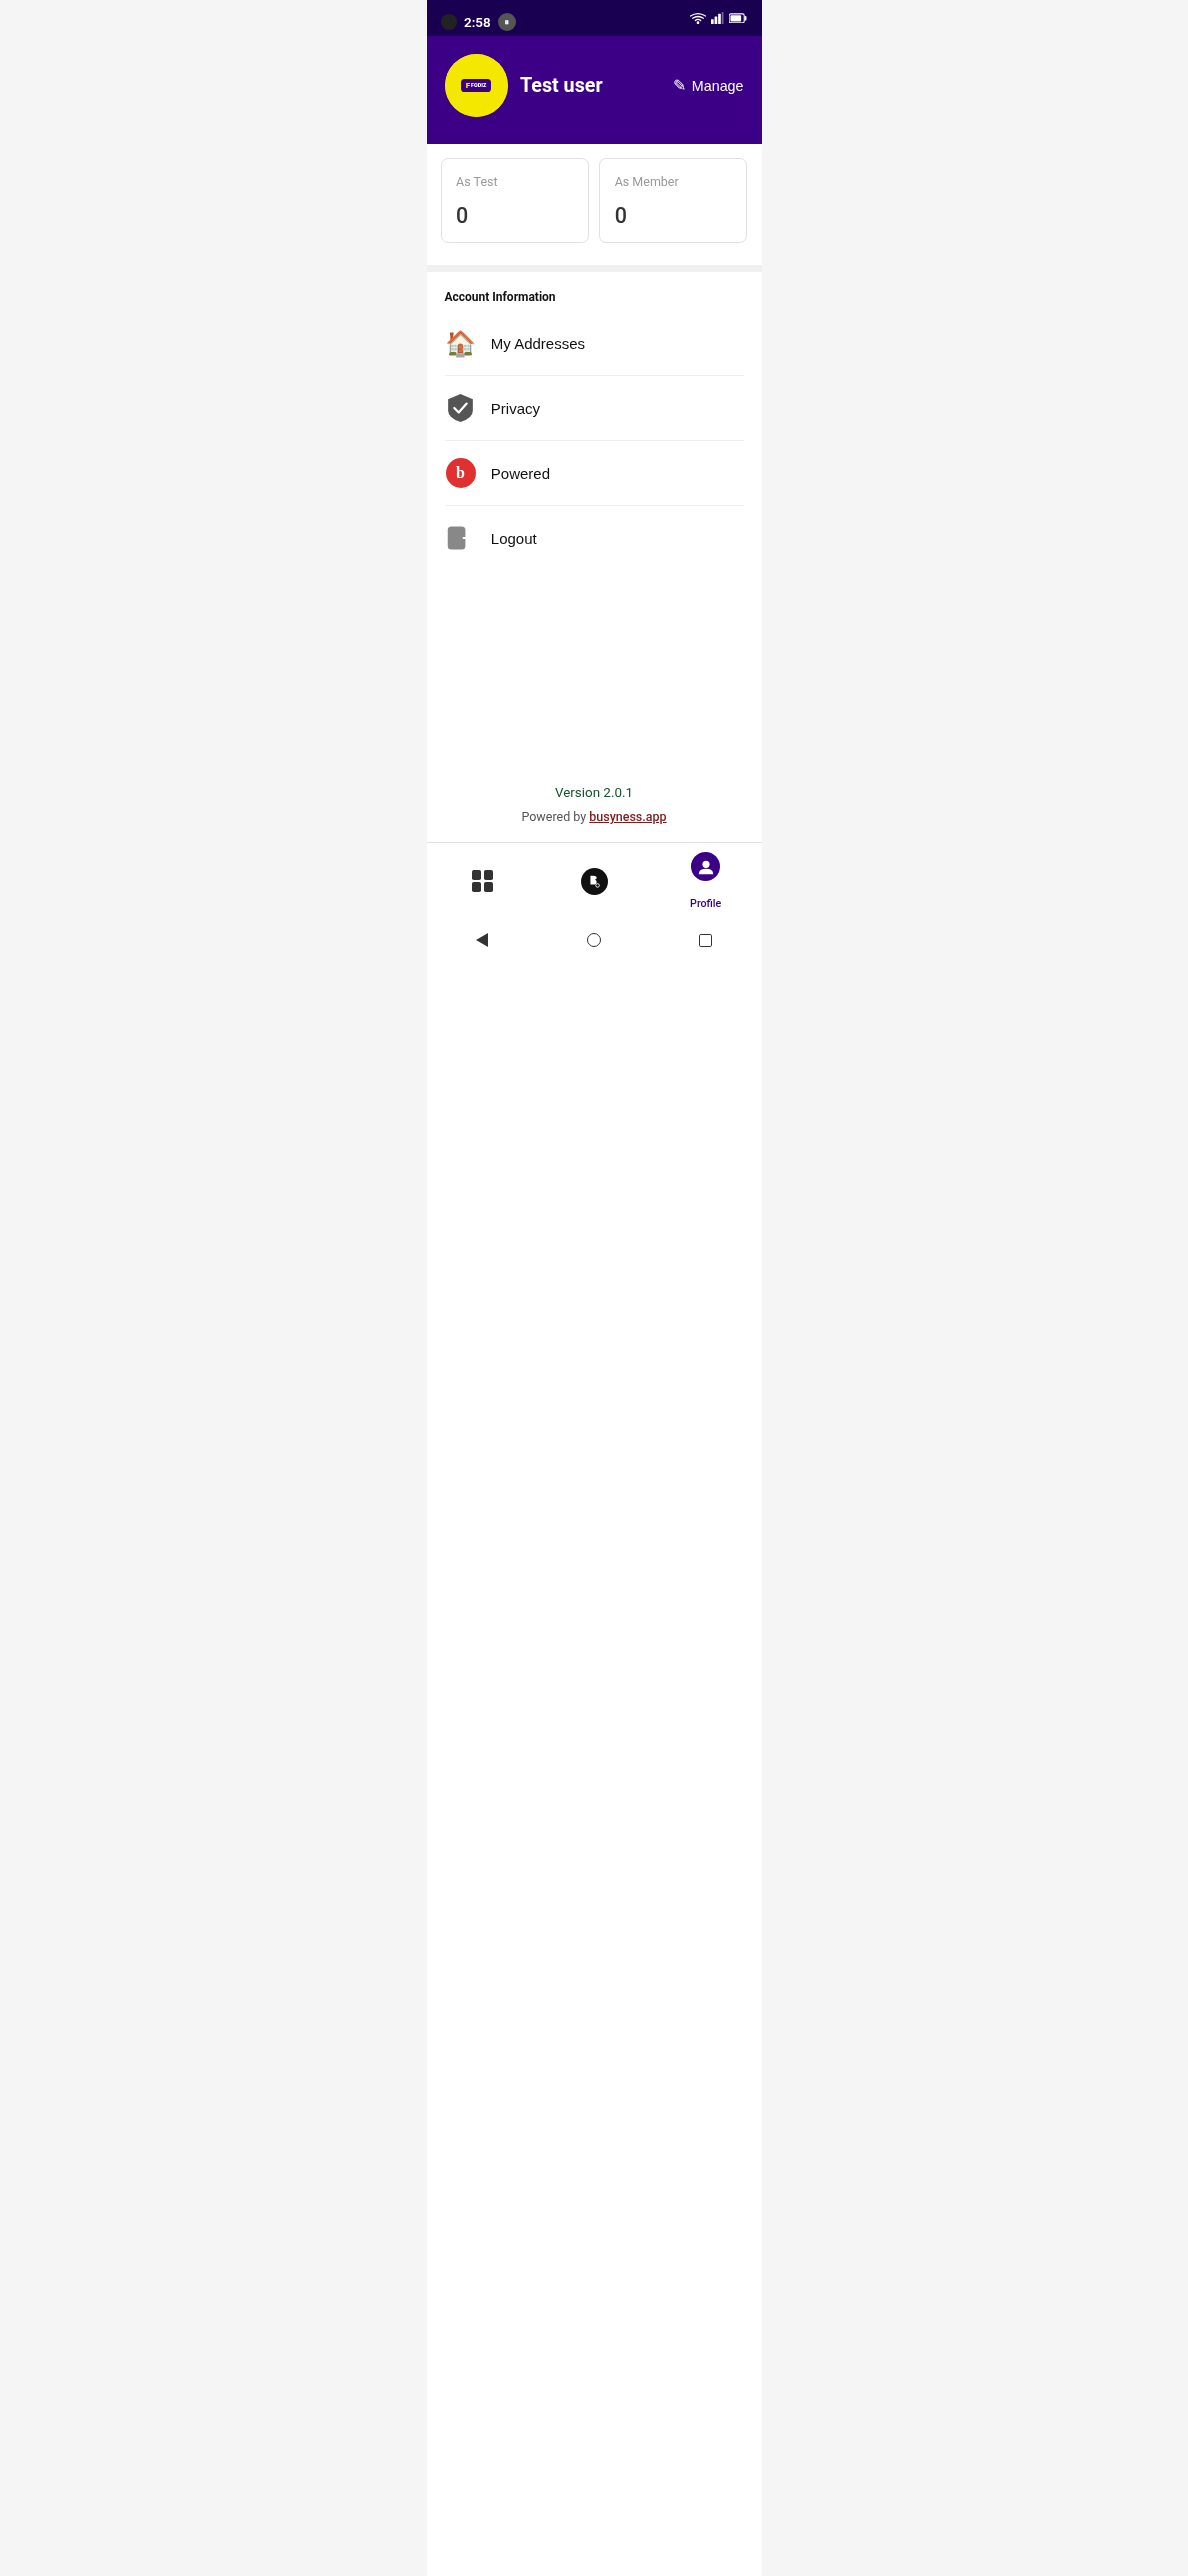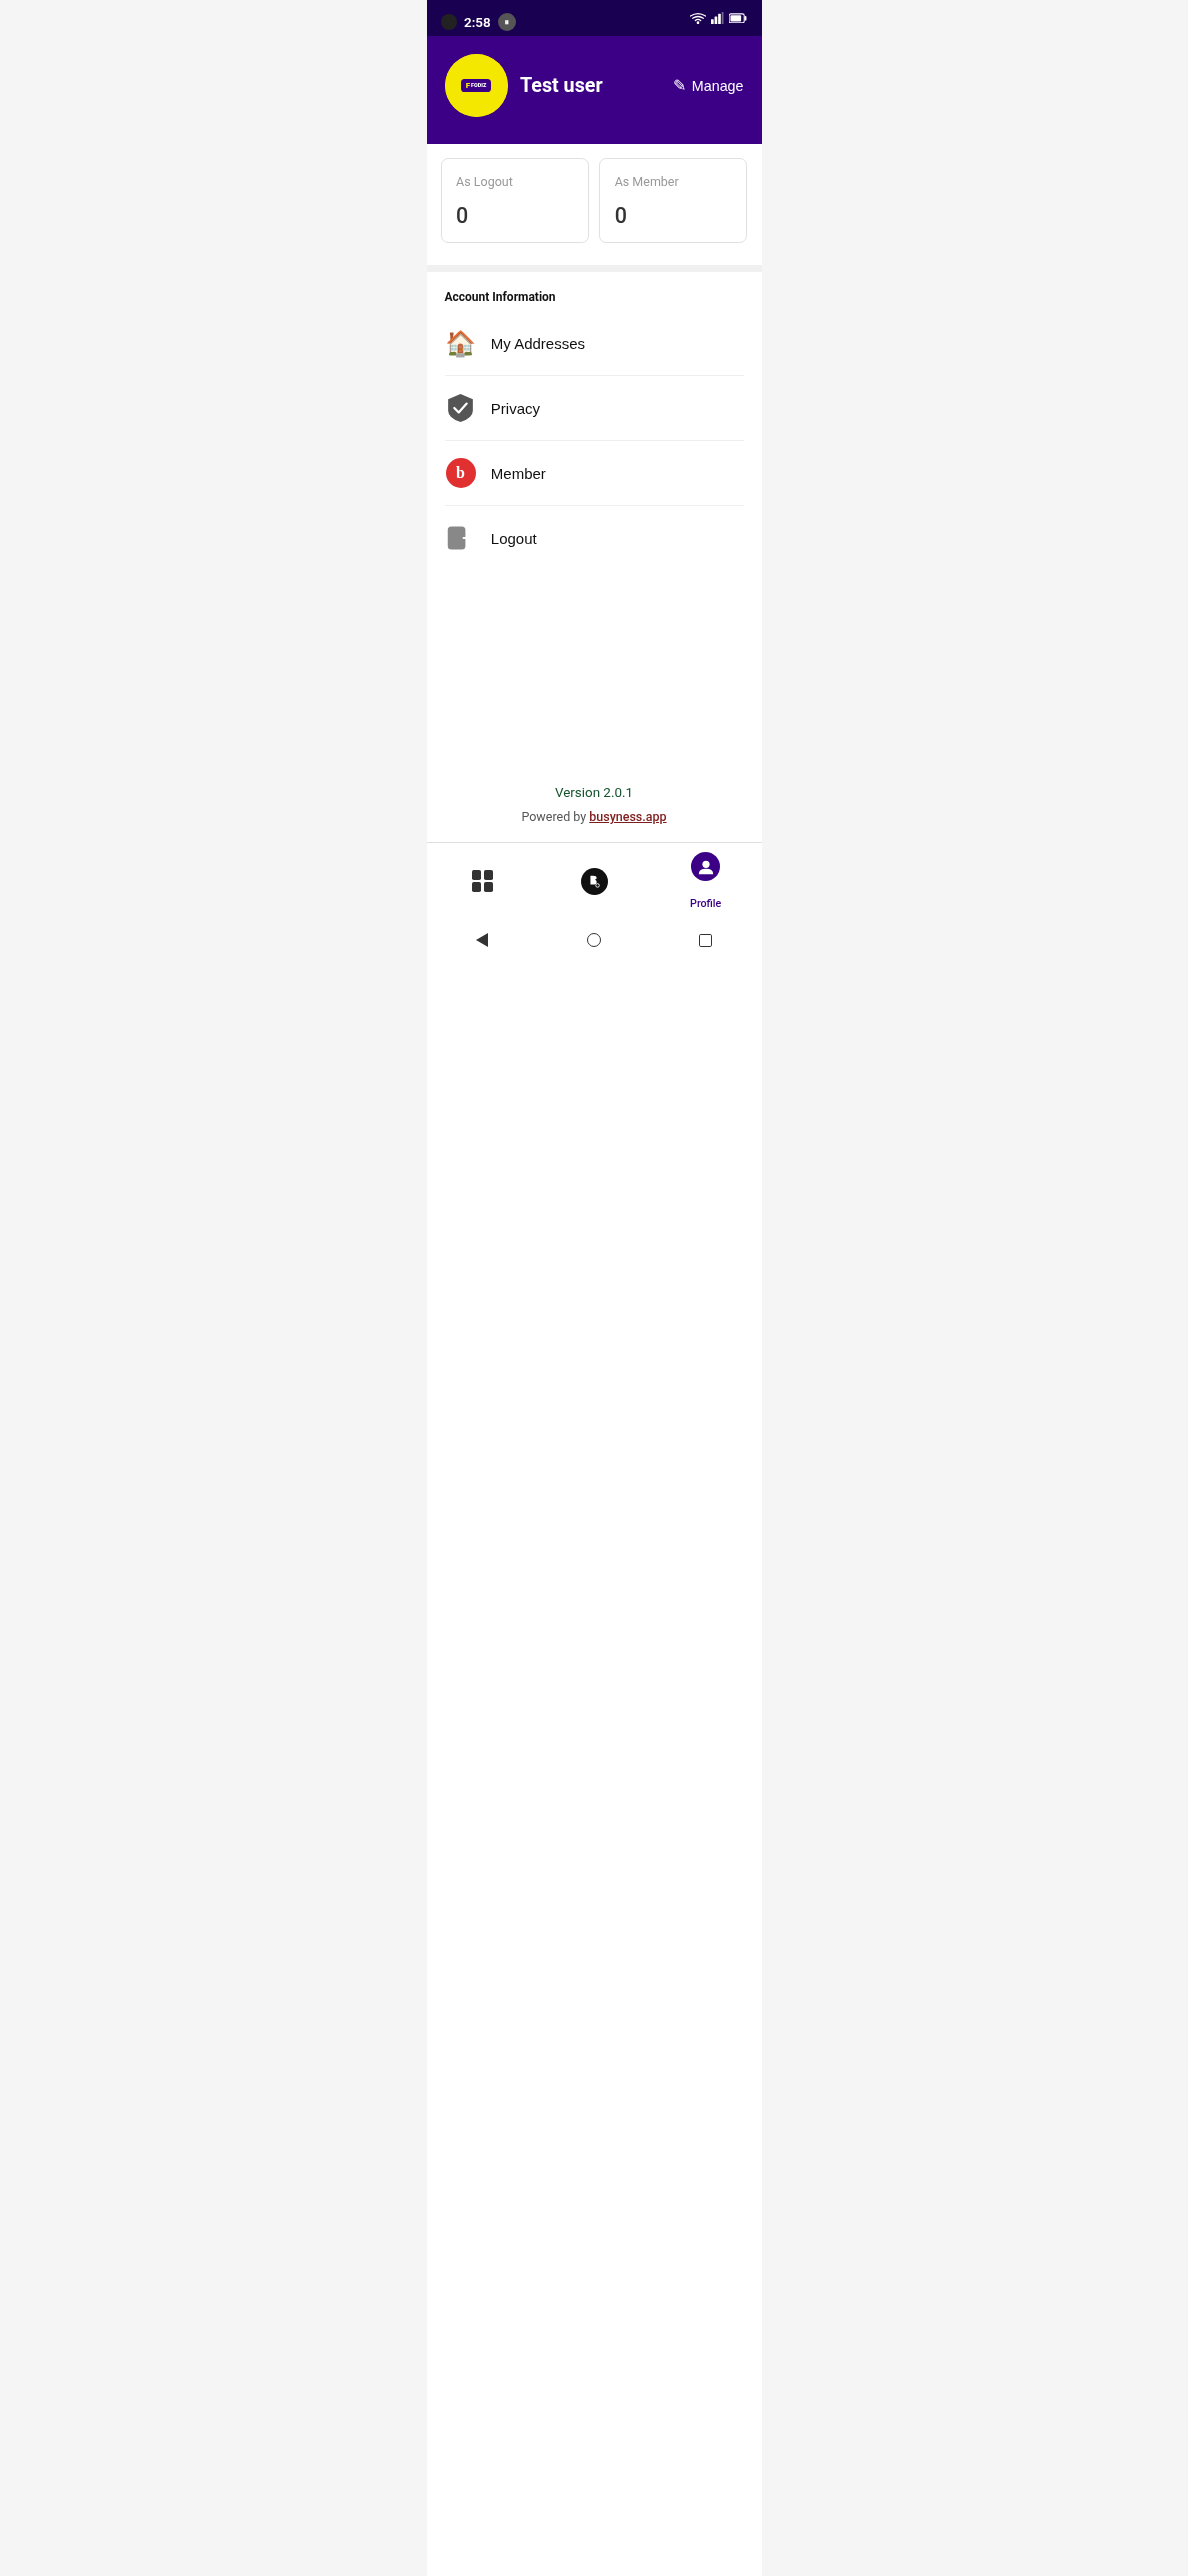--- a/index.html
+++ b/index.html
@@ -366,21 +366,21 @@
       <span class="user-name">Test user</span>
     </div>
     <button class="manage-btn">
       <span class="manage-icon">✎</span>
       <span>Manage</span>
     </button>
   </div>
 
   <div class="stats-section">
     <div class="stat-card">
-      <div class="stat-label">As Logout</div>
+      <div class="stat-label">As Test</div>
       <div class="stat-value">0</div>
     </div>
     <div class="stat-card">
       <div class="stat-label">As Member</div>
       <div class="stat-value">0</div>
     </div>
   </div>
 
   <div class="section-divider"></div>
 
@@ -403,21 +403,21 @@
       </div>
       <span class="menu-label">Privacy</span>
     </button>
 
     <button class="menu-item">
       <div class="menu-icon-wrap">
         <div style="width:30px;height:30px;background:#e03030;border-radius:50%;display:flex;align-items:center;justify-content:center;">
           <span style="color:white;font-size:16px;font-weight:900;font-family:serif;">b</span>
         </div>
       </div>
-      <span class="menu-label">Member</span>
+      <span class="menu-label">Powered</span>
     </button>
 
     <button class="menu-item" style="border-bottom:none;">
       <div class="menu-icon-wrap">
         <svg width="30" height="30" viewBox="0 0 34 34">
           <rect x="2" y="4" width="20" height="26" rx="4" fill="#888"></rect>
           <path d="M20 17 L32 17 M27 12 L32 17 L27 22" stroke="white" stroke-width="2.5" fill="none" stroke-linecap="round" stroke-linejoin="round"></path>
         </svg>
       </div>
       <span class="menu-label">Logout</span>

